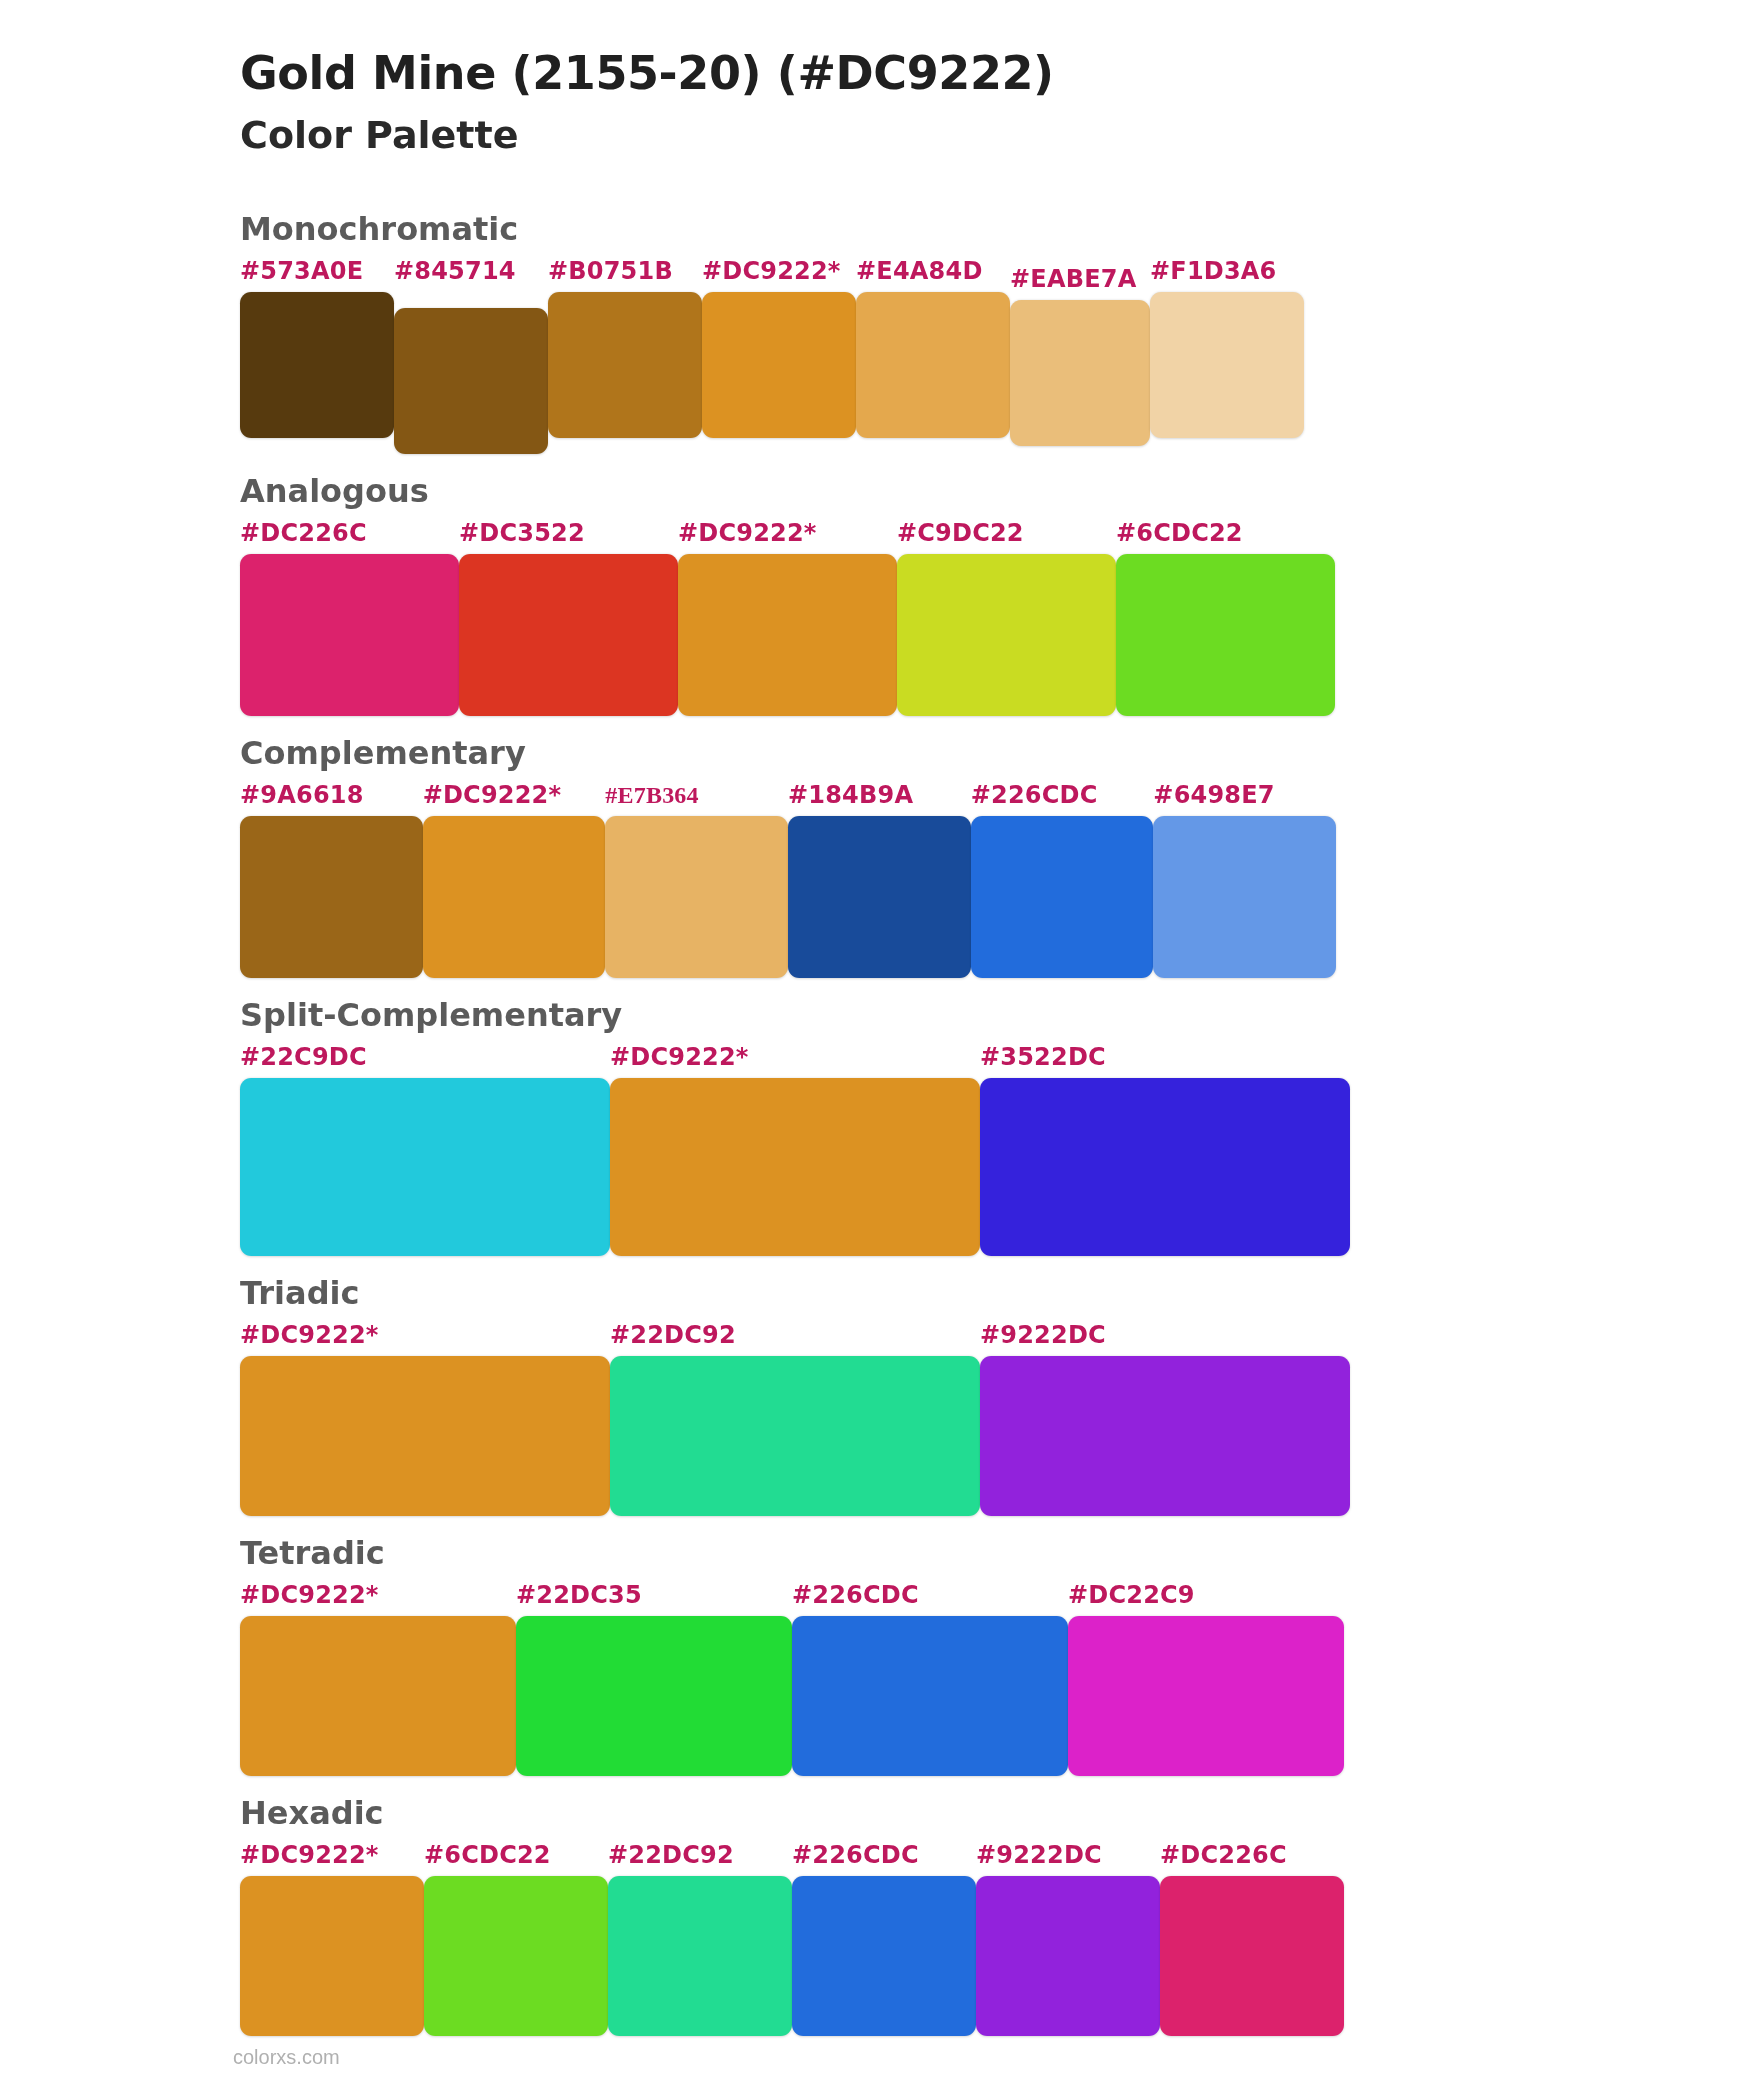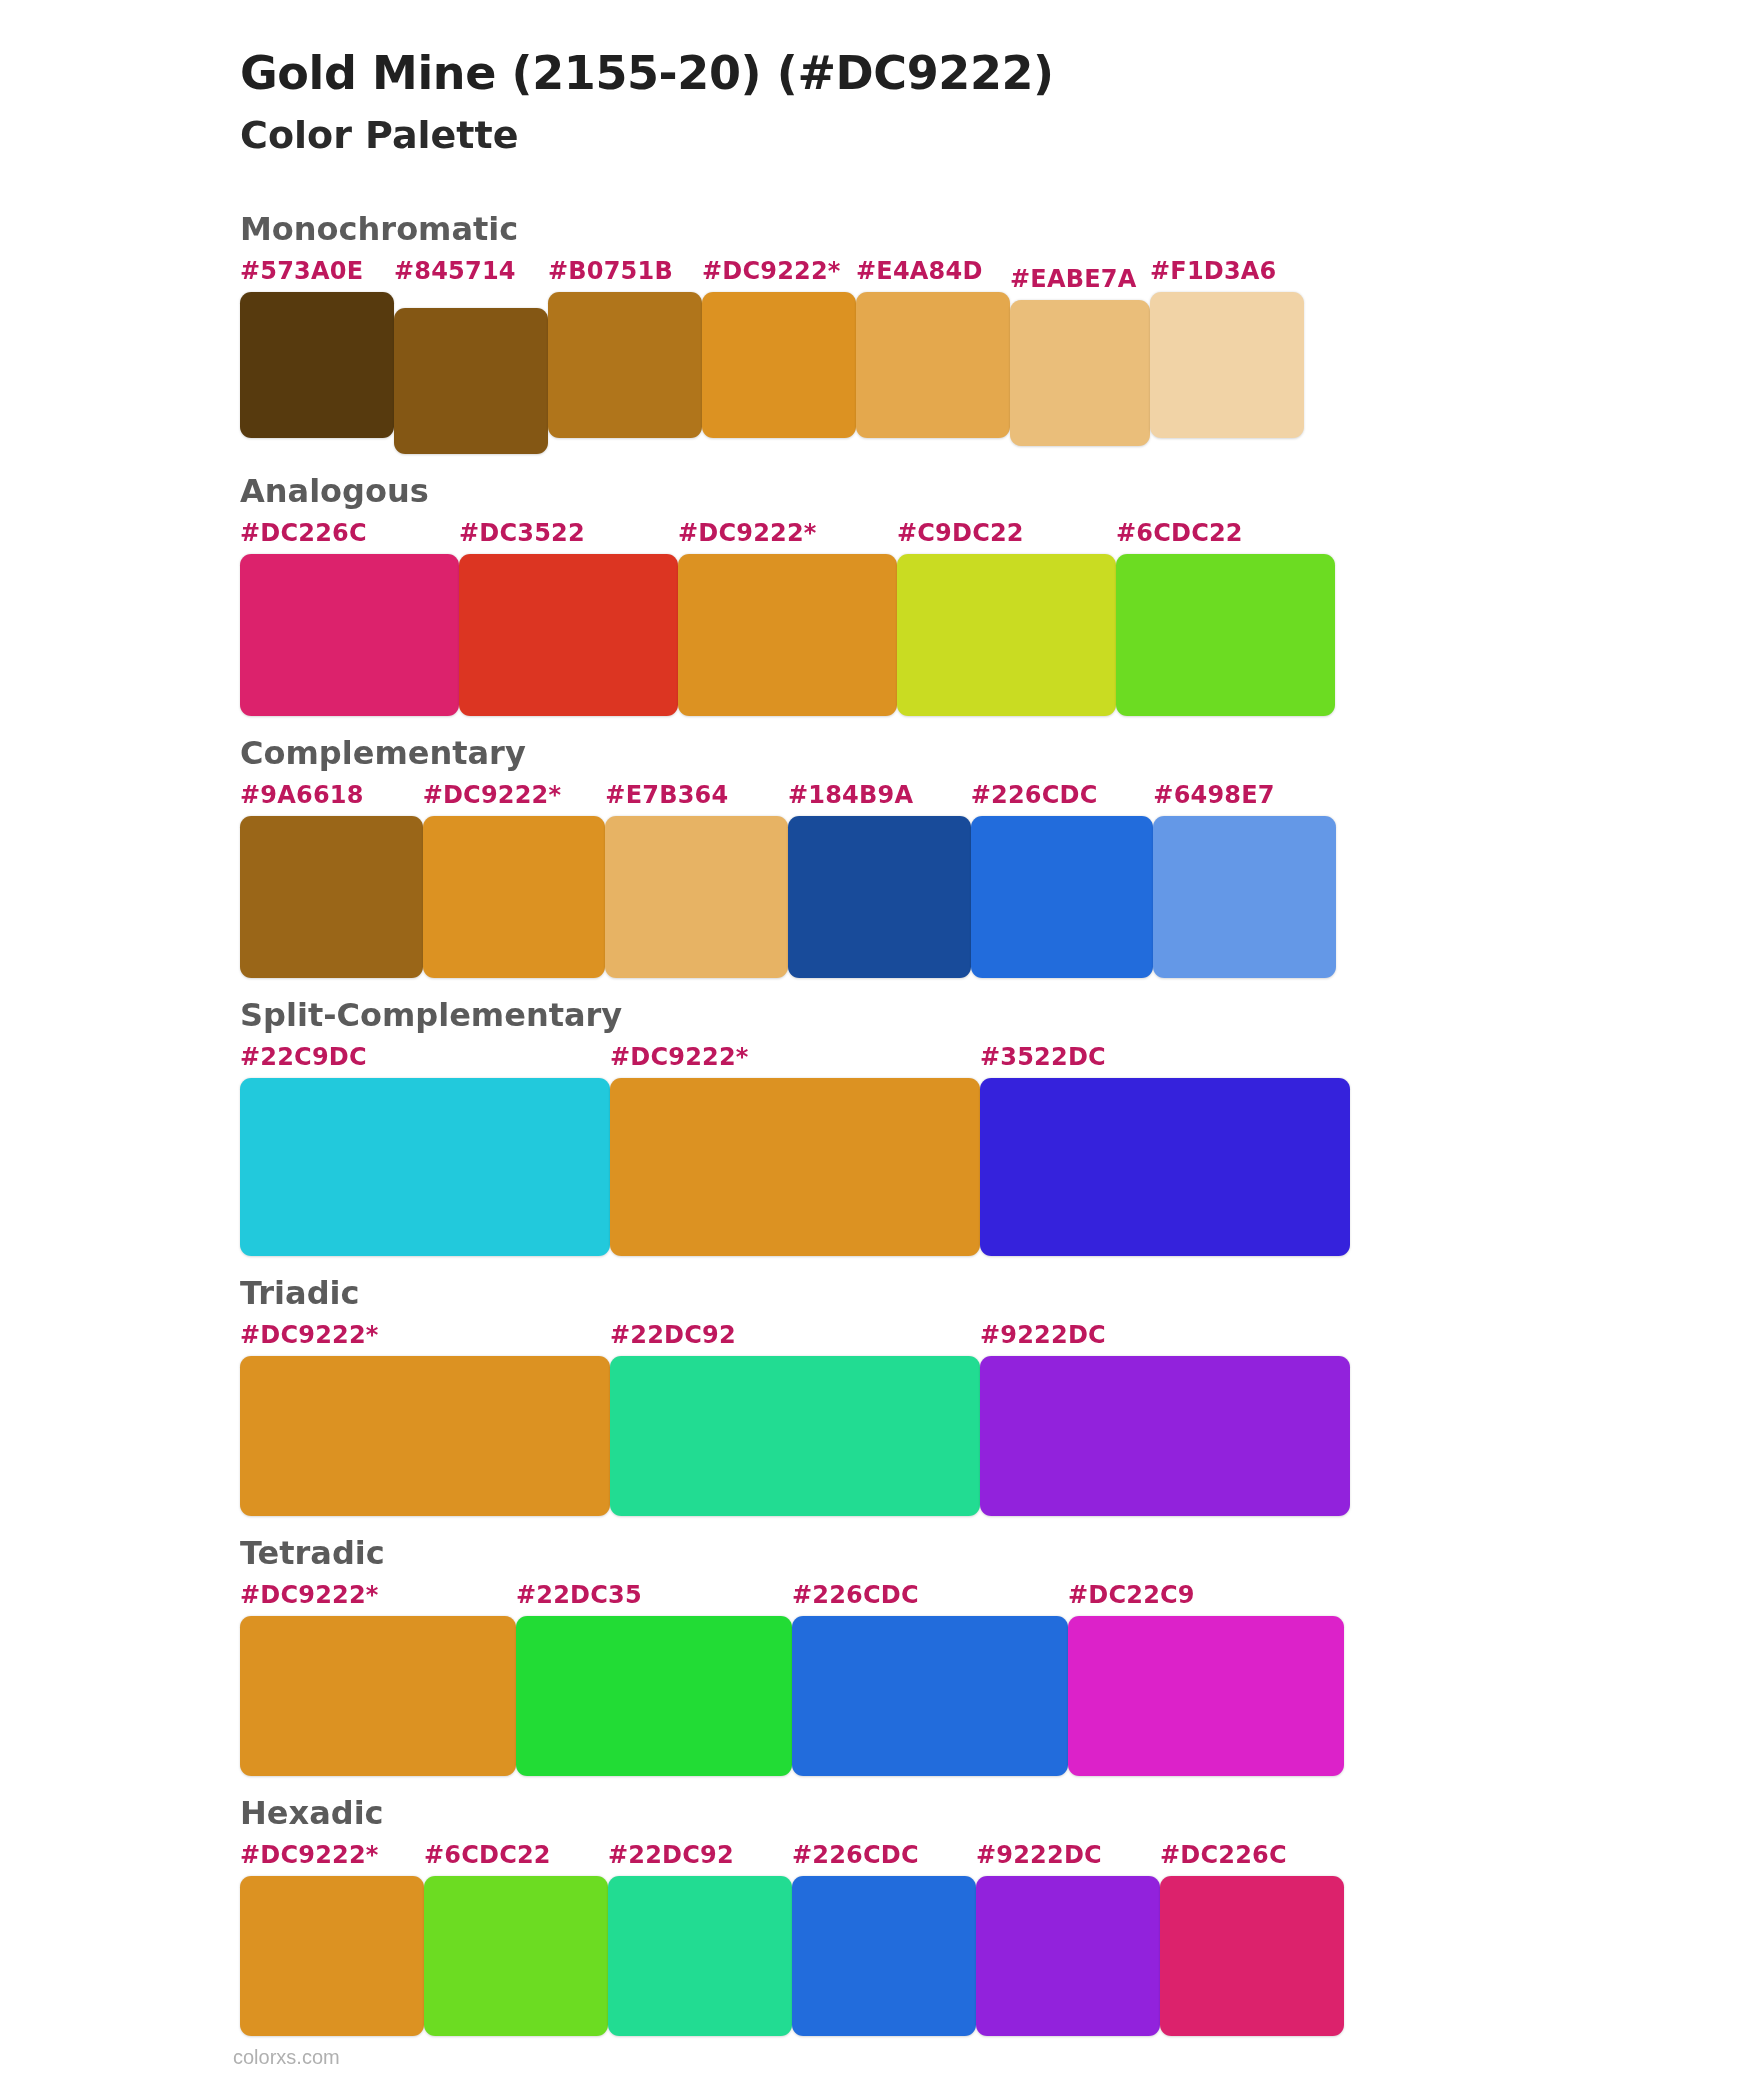--- a/index.html
+++ b/index.html
@@ -176,21 +176,21 @@
         <div class="section-title">Complementary</div>
         <div class="swatch-row" style="width: 1096px;">
           <div class="swatch" style="width: 183px;">
             <div class="swatch-label">#9A6618</div>
             <div class="swatch-chip" style="background: rgb(154, 102, 24); height: 162px; width: 100%;"></div>
           </div>
           <div class="swatch" style="width: 183px;">
             <div class="swatch-label">#DC9222*</div>
             <div class="swatch-chip" style="background: rgb(220, 146, 34); height: 162px; width: 100%;"></div>
           </div>
-          <div class="swatch" style="width: 183px;">
+          <div class="swatch" style="width: 183px; font-family: Liberation Serif, serif;">
             <div class="swatch-label">#E7B364</div>
             <div class="swatch-chip" style="background: rgb(231, 179, 100); height: 162px; width: 100%;"></div>
           </div>
           <div class="swatch" style="width: 183px;">
             <div class="swatch-label">#184B9A</div>
             <div class="swatch-chip" style="background: rgb(24, 75, 154); height: 162px; width: 100%;"></div>
           </div>
           <div class="swatch" style="width: 183px;">
             <div class="swatch-label">#226CDC</div>
             <div class="swatch-chip" style="background: rgb(34, 108, 220); height: 162px; width: 100%;"></div>

